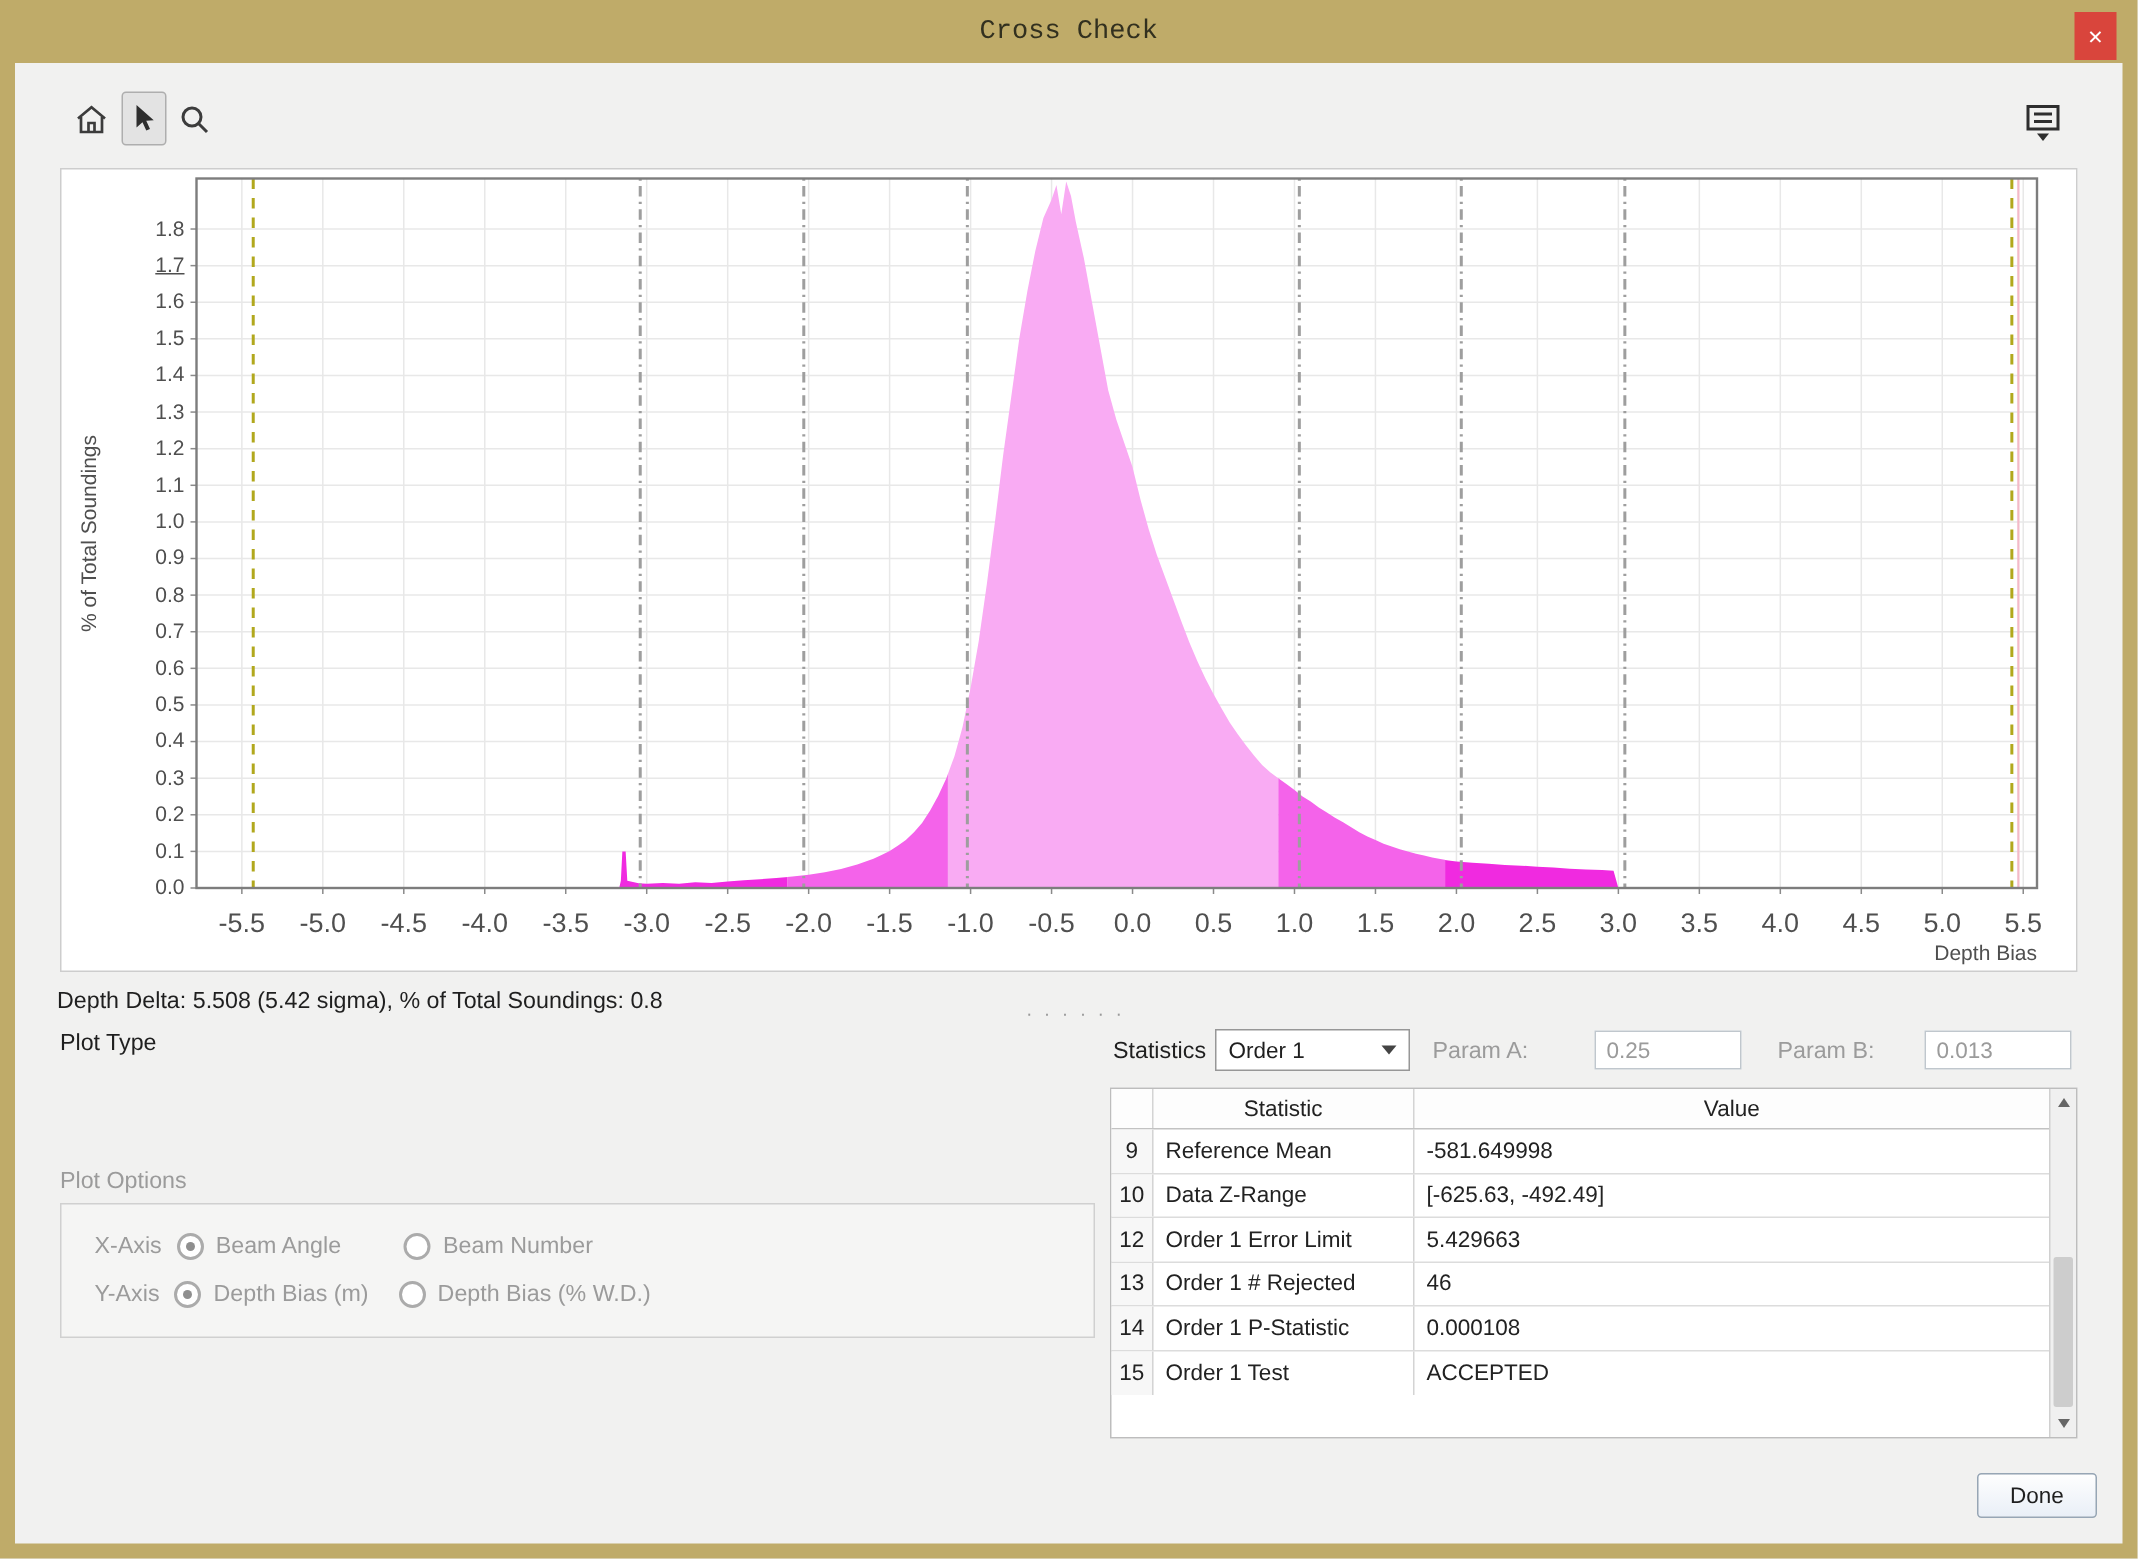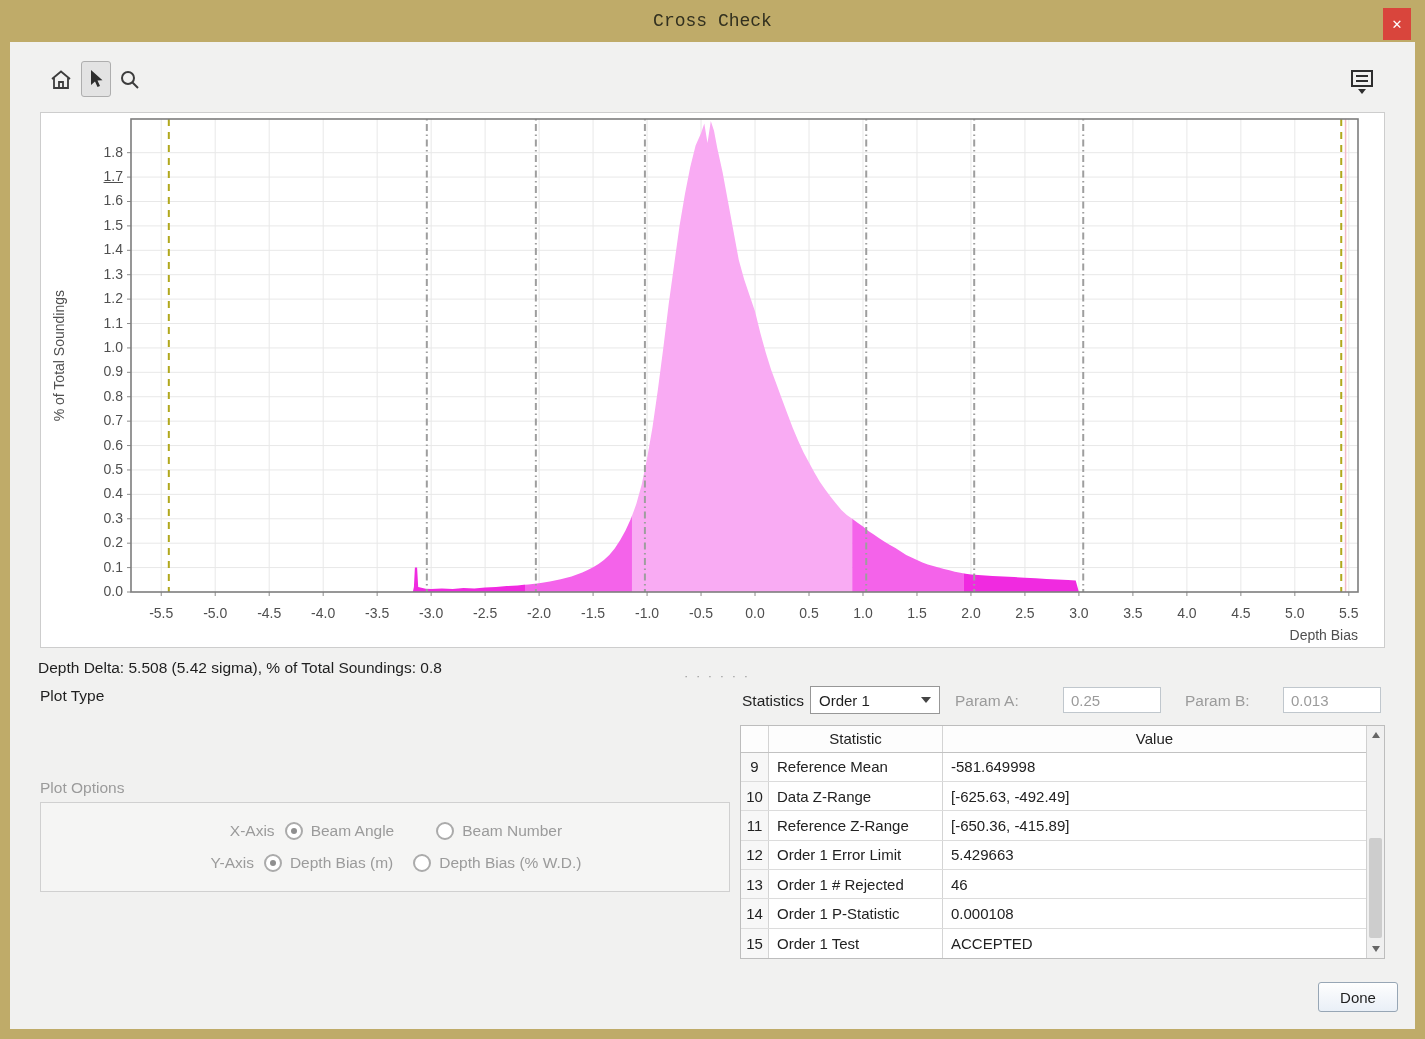--- a/index.html
+++ b/index.html
@@ -17,21 +17,21 @@
   .tool-btn { position:absolute; width:30px; height:36px; display:flex; align-items:center; justify-content:center; border-radius:3px; }
   .tool-btn.pressed { background:#e3e3e3; border:1px solid #aeaeae; }
   .tool-btn svg { display:block; }
 
   
   .figure { position:absolute; left:30px; top:70px; width:1345px; height:536px; background:#fff; border:1px solid #cdcdcd; }
   .axes { position:absolute; left:90px; top:6px; width:1227px; height:473px; }
   .ylab-wrap { position:absolute; left:10px; top:6px; height:473px; display:flex; align-items:center; }
   .ylab-wrap span { writing-mode:vertical-rl; transform:rotate(180deg); font-size:14px; color:#4f4f4f; }
   .xlab { position:absolute; top:514px; left:90px; width:1227px; text-align:right; font-size:14px; color:#4f4f4f; }
-  .tickx { position:absolute; width:44px; text-align:center; font-size:14px; color:#4f4f4f; top:492px; }
+  .tickx { position:absolute; width:44px; text-align:center; font-size:18px; color:#4f4f4f; top:492px; }
   .ticky { position:absolute; width:42px; text-align:right; font-size:14px; color:#4f4f4f; }
 
   .status-line { position:absolute; left:28px; top:617px; font-size:15.5px; color:#1f1f1f; }
   .splitter-dots { position:absolute; left:672px; top:626px; width:70px; text-align:center; color:#9a9a9a; font-size:13px; letter-spacing:2px; }
 
   .group-label { position:absolute; font-size:15.5px; color:#1f1f1f; }
   .group-label.disabled { color:#9b9b9b; }
   .group-box { position:absolute; border:1px solid #d0d0d0; background:#f5f5f4; }
 
   .radio-row { display:flex; align-items:center; }
@@ -285,21 +285,21 @@
       <div class="ticky" style="left: 40px; top: 55.0877px; text-decoration: underline;">1.7</div>
       <div class="ticky" style="left: 40px; top: 30.6811px;">1.8</div>
     </div>
 
   <div class="status-line">Depth Delta: 5.508 (5.42 sigma), % of Total Soundings: 0.8</div>
   <div class="splitter-dots">· · · · · ·</div>
 
   <div class="group-label" style="left:30px;top:645px;">Plot Type</div>
 
   <div class="group-label disabled" style="left:30px;top:737px;">Plot Options</div>
-  <div class="group-box" style="left:30px;top:760px;width:690px;height:90px;display:flex;flex-direction:column;justify-content:center;gap:14px;padding-left:22px;align-items:center;">
+  <div class="group-box" style="left:30px;top:760px;width:690px;height:90px;display:flex;flex-direction:column;justify-content:center;gap:14px;padding-left:22px;">
     <div class="radio-row" style="gap:0;">
       <span class="radio-label disabled" style="margin-left:0;margin-right:10px;">X-Axis</span>
       <span class="radio disabled selected"></span>
       <span class="radio-label disabled">Beam Angle</span>
       <span class="radio disabled" style="margin-left:42px;"></span>
       <span class="radio-label disabled">Beam Number</span>
     </div>
     <div class="radio-row" style="gap:0;">
       <span class="radio-label disabled" style="margin-left:0;margin-right:10px;">Y-Axis</span>
       <span class="radio disabled selected"></span>
@@ -328,25 +328,20 @@
       </div>
       <div class="trow">
         <div class="td col-num">9</div>
         <div class="td col-stat">Reference Mean</div>
         <div class="td col-val">-581.649998</div>
       </div>
       <div class="trow">
         <div class="td col-num">10</div>
         <div class="td col-stat">Data Z-Range</div>
         <div class="td col-val">[-625.63, -492.49]</div>
-      </div>
-      <div class="trow">
-        <div class="td col-num">11</div>
-        <div class="td col-stat">Reference Z-Range</div>
-        <div class="td col-val">[-650.36, -415.89]</div>
       </div>
       <div class="trow">
         <div class="td col-num">12</div>
         <div class="td col-stat">Order 1 Error Limit</div>
         <div class="td col-val">5.429663</div>
       </div>
       <div class="trow">
         <div class="td col-num">13</div>
         <div class="td col-stat">Order 1 # Rejected</div>
         <div class="td col-val">46</div>

